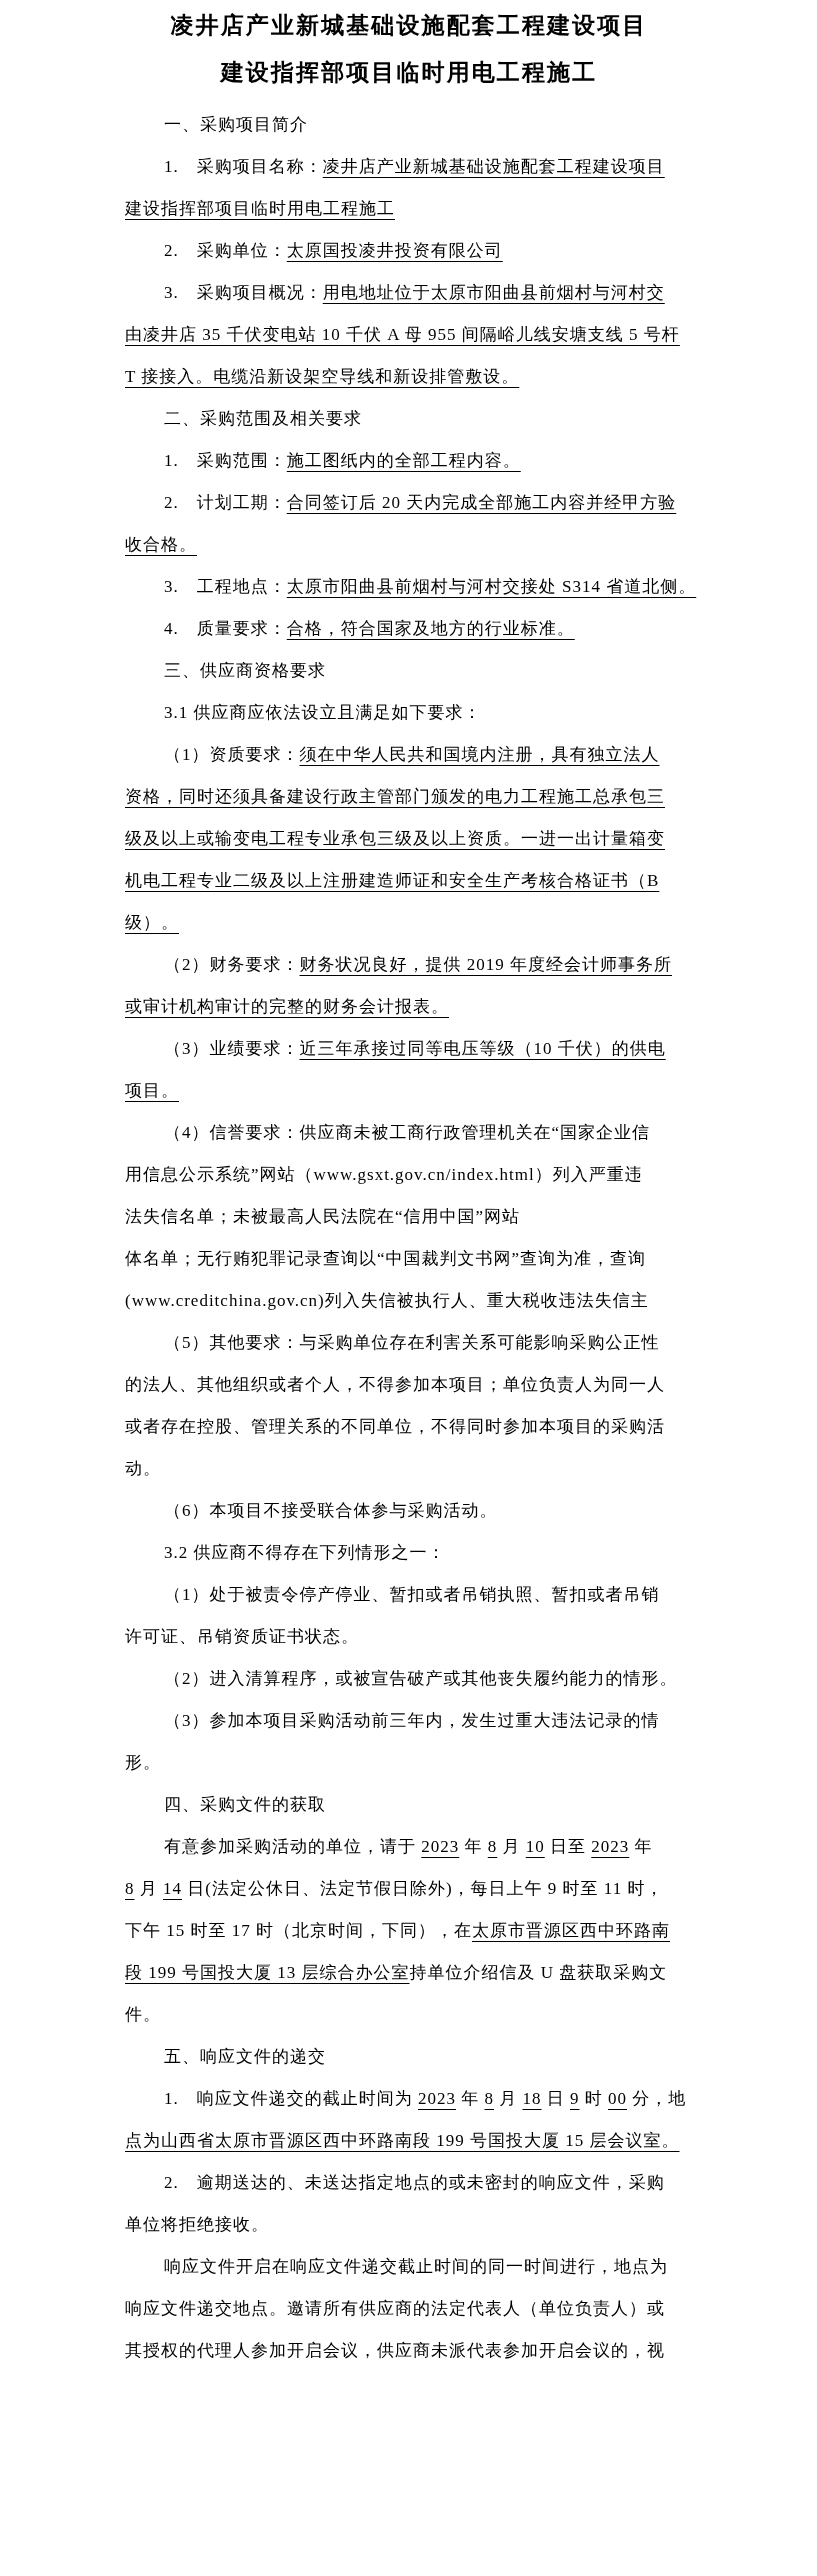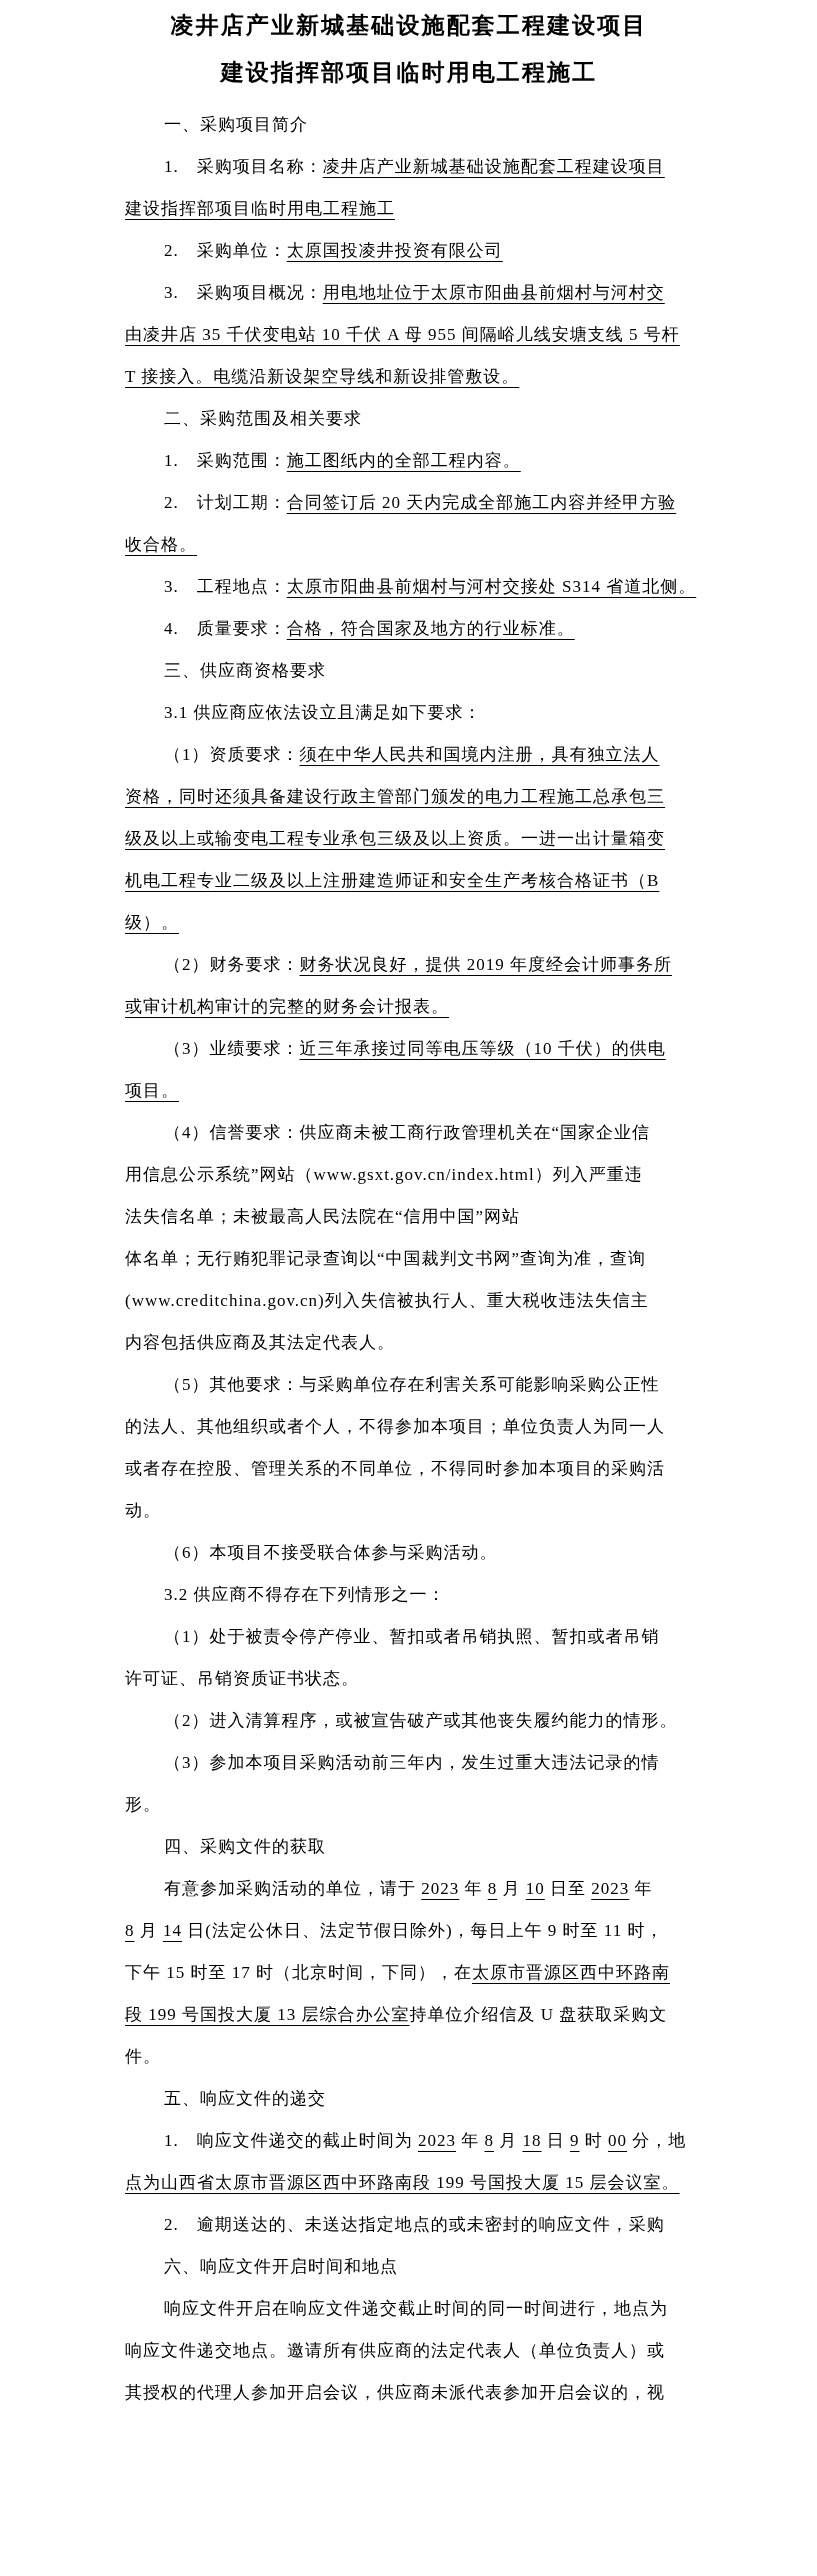--- a/index.html
+++ b/index.html
@@ -78,21 +78,20 @@
         <div class="line"><span class="u">级）。</span></div>
         <div class="line ind"><span class="pl">（2）财务要求：</span><span class="u">财务状况良好，提供 2019 年度经会计师事务所</span></div>
         <div class="line"><span class="u">或审计机构审计的完整的财务会计报表。</span></div>
         <div class="line ind"><span class="pl">（3）业绩要求：</span><span class="u">近三年承接过同等电压等级（10 千伏）的供电</span></div>
         <div class="line"><span class="u">项目。</span></div>
         <div class="line ind"><span class="pl">（4）信誉要求：供应商未被工商行政管理机关在“国家企业信</span></div>
         <div class="line"><span class="pl">用信息公示系统”网站（www.gsxt.gov.cn/index.html）列入严重违</span></div>
         <div class="line"><span class="pl">法失信名单；未被最高人民法院在“信用中国”网站</span></div>
         <div class="line"><span class="pl">体名单；无行贿犯罪记录查询以“中国裁判文书网”查询为准，查询</span></div>
         <div class="line"><span class="pl">(www.creditchina.gov.cn)列入失信被执行人、重大税收违法失信主</span></div>
-        <div class="line"><span class="pl">内容包括供应商及其法定代表人。</span></div>
         <div class="line ind"><span class="pl">（5）其他要求：与采购单位存在利害关系可能影响采购公正性</span></div>
         <div class="line"><span class="pl">的法人、其他组织或者个人，不得参加本项目；单位负责人为同一人</span></div>
         <div class="line"><span class="pl">或者存在控股、管理关系的不同单位，不得同时参加本项目的采购活</span></div>
         <div class="line"><span class="pl">动。</span></div>
         <div class="line ind"><span class="pl">（6）本项目不接受联合体参与采购活动。</span></div>
         <div class="line ind"><span class="pl">3.2 供应商不得存在下列情形之一：</span></div>
         <div class="line ind"><span class="pl">（1）处于被责令停产停业、暂扣或者吊销执照、暂扣或者吊销</span></div>
         <div class="line"><span class="pl">许可证、吊销资质证书状态。</span></div>
         <div class="line ind"><span class="pl">（2）进入清算程序，或被宣告破产或其他丧失履约能力的情形。</span></div>
         <div class="line ind"><span class="pl">（3）参加本项目采购活动前三年内，发生过重大违法记录的情</span></div>
@@ -100,21 +99,21 @@
         <div class="line hd ind"><span class="pl">四、采购文件的获取</span></div>
         <div class="line ind"><span class="pl">有意参加采购活动的单位，请于 </span><span class="u">2023</span><span class="pl"> 年 </span><span class="u">8</span><span class="pl"> 月 </span><span class="u">10</span><span class="pl"> 日至 </span><span class="u">2023</span><span class="pl"> 年</span></div>
         <div class="line"><span class="u">8</span><span class="pl"> 月 </span><span class="u">14</span><span class="pl"> 日(法定公休日、法定节假日除外)，每日上午 9 时至 11 时，</span></div>
         <div class="line"><span class="pl">下午 15 时至 17 时（北京时间，下同），在</span><span class="u">太原市晋源区西中环路南</span></div>
         <div class="line"><span class="u">段 199 号国投大厦 13 层综合办公室</span><span class="pl">持单位介绍信及 U 盘获取采购文</span></div>
         <div class="line"><span class="pl">件。</span></div>
         <div class="line hd ind"><span class="pl">五、响应文件的递交</span></div>
         <div class="line ind"><span class="pl">1.　响应文件递交的截止时间为 </span><span class="u">2023</span><span class="pl"> 年 </span><span class="u">8</span><span class="pl"> 月 </span><span class="u">18</span><span class="pl"> 日 </span><span class="u">9</span><span class="pl"> 时 </span><span class="u">00</span><span class="pl"> 分，地</span></div>
         <div class="line"><span class="u">点为山西省太原市晋源区西中环路南段 199 号国投大厦 15 层会议室。</span></div>
         <div class="line ind"><span class="pl">2.　逾期送达的、未送达指定地点的或未密封的响应文件，采购</span></div>
-        <div class="line hd ind"><span class="pl">六、响应文件开启时间和地点</span></div>
+        <div class="line"><span class="pl">单位将拒绝接收。</span></div>
         <div class="line ind"><span class="pl">响应文件开启在响应文件递交截止时间的同一时间进行，地点为</span></div>
         <div class="line"><span class="pl">响应文件递交地点。邀请所有供应商的法定代表人（单位负责人）或</span></div>
         <div class="line"><span class="pl">其授权的代理人参加开启会议，供应商未派代表参加开启会议的，视</span></div>
       </div>
 
   </div>
 </div>
 
 
 </body></html>

